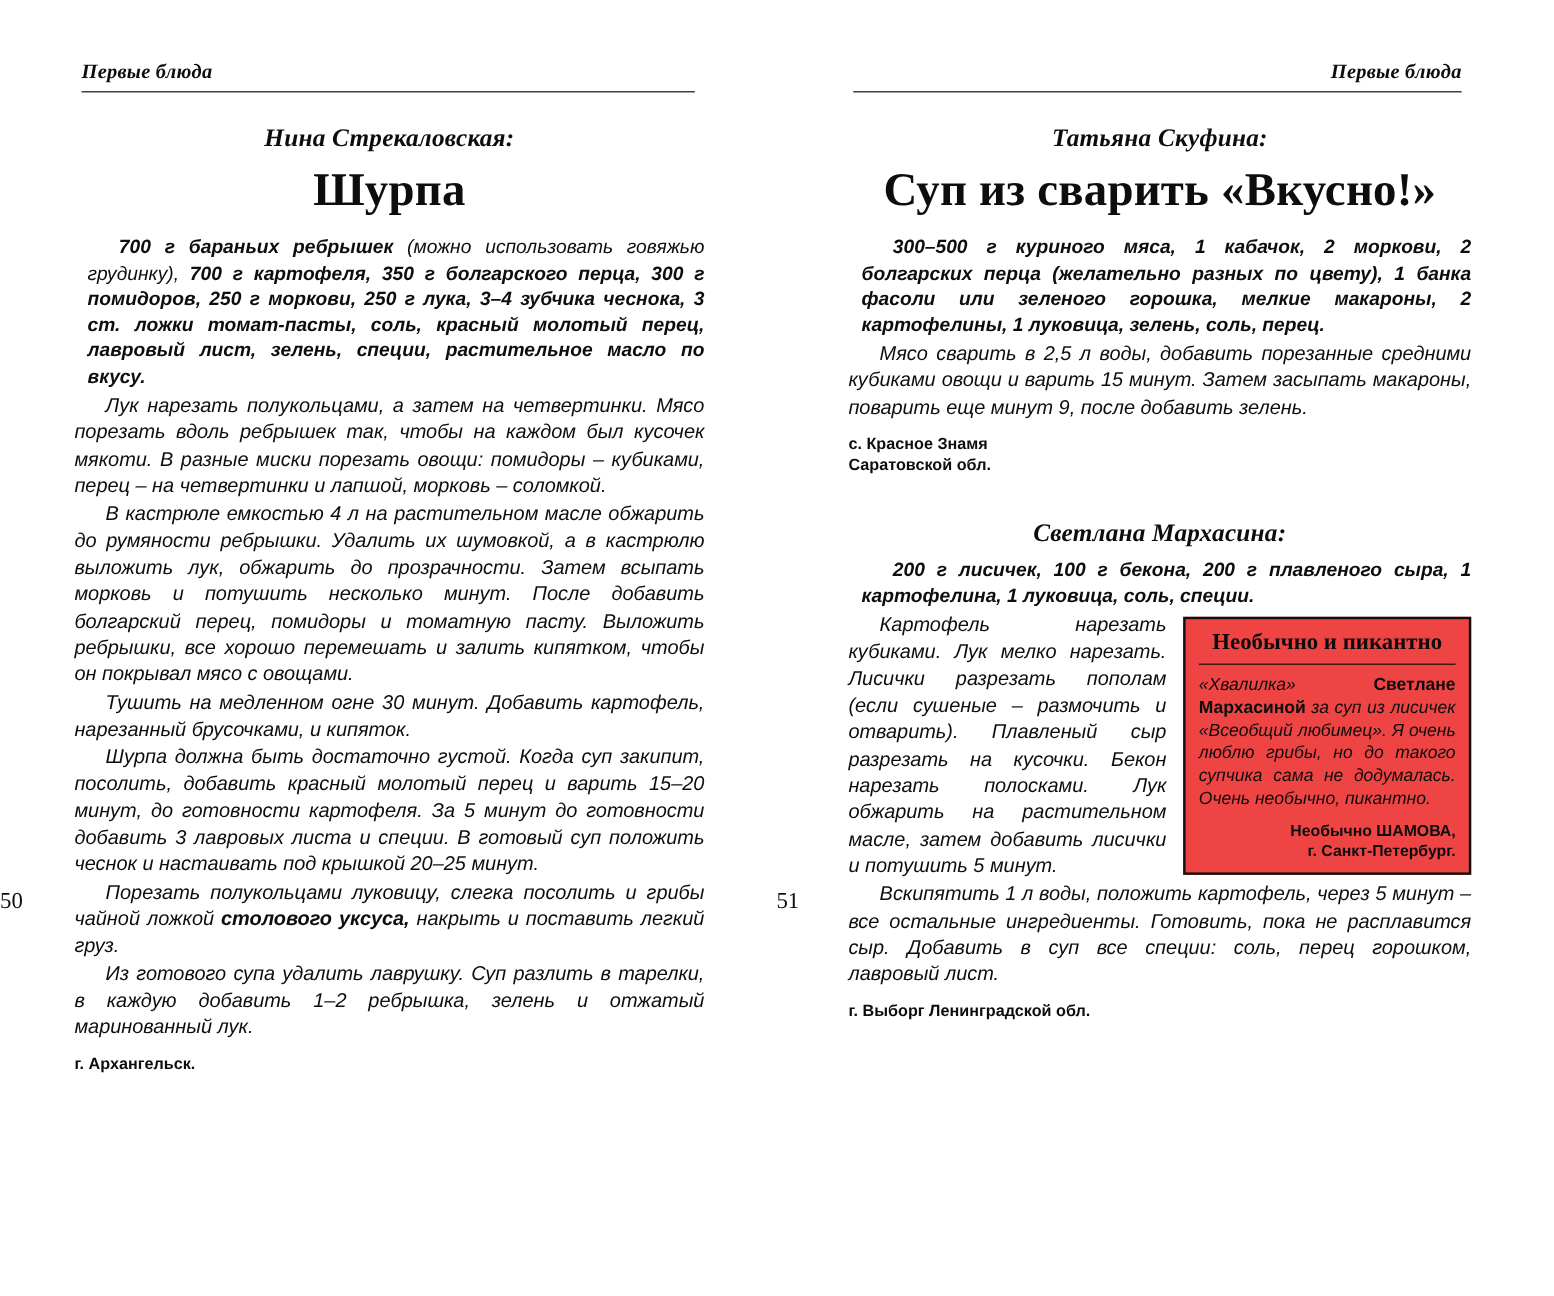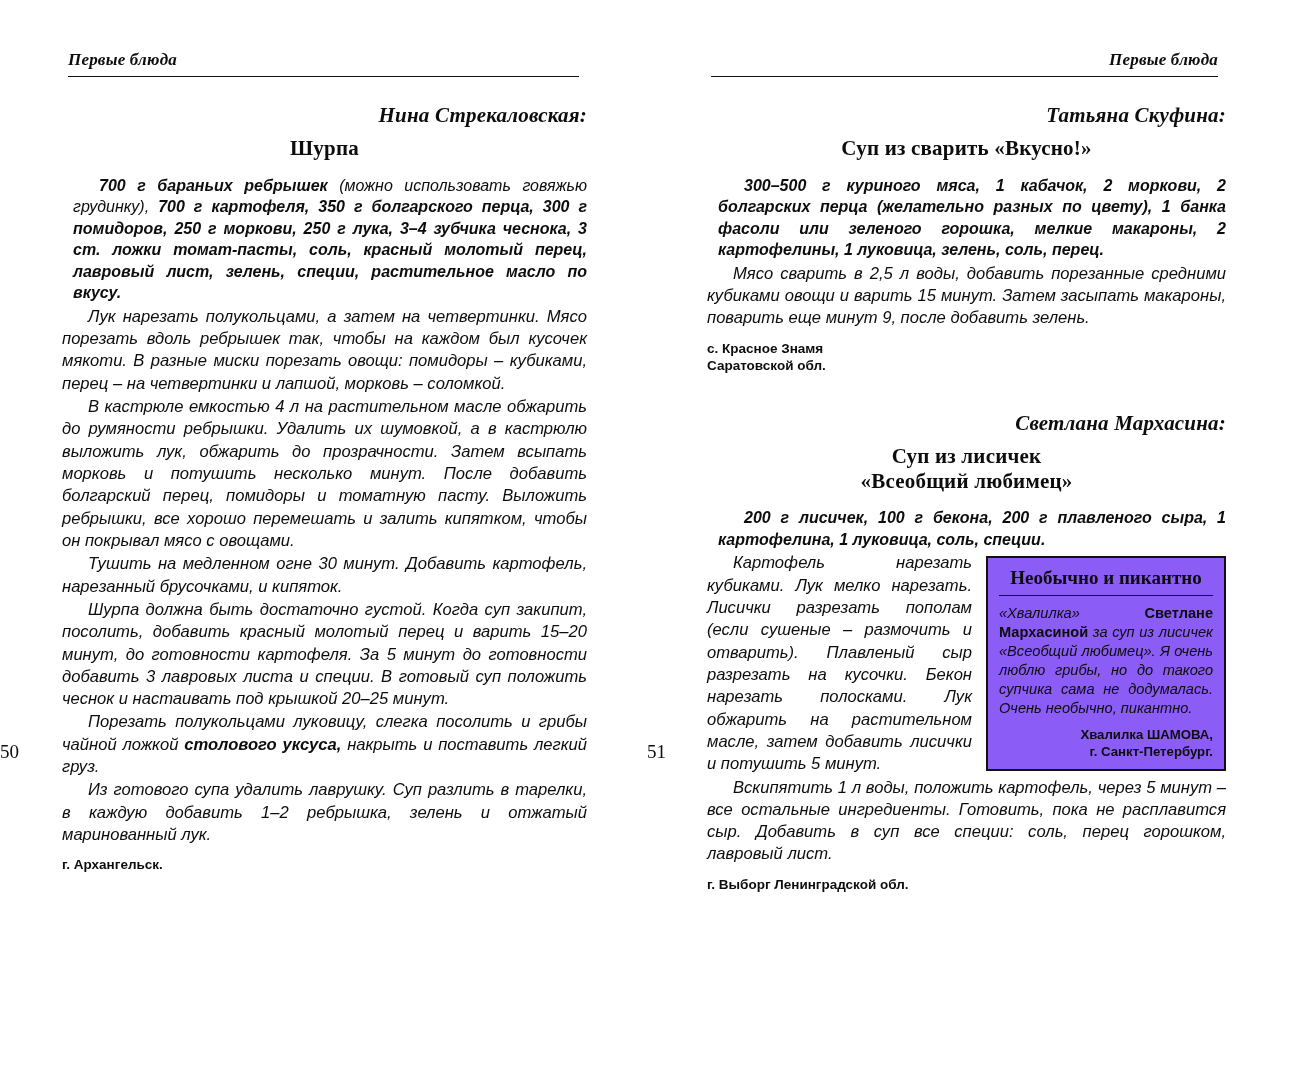--- a/index.html
+++ b/index.html
@@ -53,28 +53,28 @@
     margin-right: 8px;
   }
   .col {
     width: 100%;
   }
   .author {
     font-family: "Liberation Serif", serif;
     font-style: italic;
     font-weight: bold;
     font-size: 21px;
-    text-align: right;
+    text-align: center;
     margin: 6px 0 8px 0;
     letter-spacing: 0.2px;
   }
   .recipe-title {
     font-family: "Liberation Serif", serif;
     font-weight: bold;
-    font-size: 21px;
+    font-size: 39px;
     text-align: center;
     margin: 0 0 14px 0;
     letter-spacing: 0.2px;
     line-height: 1.18;
   }
   p.body {
     font-family: "Liberation Sans", sans-serif;
     font-size: 16.6px;
     line-height: 1.345;
     text-align: justify;
@@ -114,21 +114,21 @@
     font-size: 19px;
   }
   
   .boxed-note {
     float: right;
     width: 240px;
     margin: 4px 0 4px 14px;
     border: 2.5px solid #111;
     padding: 9px 11px 9px 11px;
     box-sizing: border-box;
-    background: #8b5cf6;
+    background: #ef4444;
   }
   .boxed-note h4 {
     font-family: "Liberation Serif", serif;
     font-weight: bold;
     font-size: 19px;
     text-align: center;
     margin: 0 0 8px 0;
     padding-bottom: 6px;
     border-bottom: 1.5px solid #111;
   }
@@ -198,29 +198,28 @@
       <p class="ingredients">300–500 г куриного мяса, 1 кабачок, 2 моркови, 2 болгарских перца (желательно разных по цвету), 1 банка фасоли или зеленого горошка, мелкие макароны, 2 картофелины, 1 луковица, зелень, соль, перец.</p>
       <p class="body">Мясо сварить в 2,5 л воды, добавить порезанные средними кубиками овощи и варить 15 минут. Затем засыпать макароны, поварить еще минут 9, после добавить зелень.</p>
 
       <p class="source"><span>с. Красное Знамя</span><br><span>Саратовской обл.</span></p>
     </div>
 
     <div class="spacer-lg"></div>
 
     <div class="col">
       <div class="author">Светлана Мархасина:</div>
-      <div class="recipe-title"><span>Суп из лисичек</span><br><span>«Всеобщий любимец»</span></div>
 
       <p class="ingredients">200 г лисичек, 100 г бекона, 200 г плавленого сыра, 1 картофелина, 1 луковица, соль, специи.</p>
 
       <div class="clearfix">
         <div class="boxed-note">
           <h4>Необычно и пикантно</h4>
           <p><span>«Хвалилка» </span><span class="bold-up">Светлане Мархасиной</span><span> за суп из лисичек «Всеобщий любимец». Я очень люблю грибы, но до такого супчика сама не додумалась. Очень необычно, пикантно.</span></p>
-          <div class="note-source"><span>Хвалилка ШАМОВА,</span><br><span>г. Санкт-Петербург.</span></div>
+          <div class="note-source"><span>Необычно ШАМОВА,</span><br><span>г. Санкт-Петербург.</span></div>
         </div>
         <div class="narrow-col">
           <p class="body">Картофель нарезать кубиками. Лук мелко нарезать. Лисички разрезать пополам (если сушеные – размочить и отварить). Плавленый сыр разрезать на кусочки. Бекон нарезать полосками. Лук обжарить на растительном масле, затем добавить лисички и потушить 5 минут.</p>
         </div>
       </div>
 
       <p class="body">Вскипятить 1 л воды, положить картофель, через 5 минут – все остальные ингредиенты. Готовить, пока не расплавится сыр. Добавить в суп все специи: соль, перец горошком, лавровый лист.</p>
 
       <p class="source">г. Выборг Ленинградской обл.</p>
     </div>

